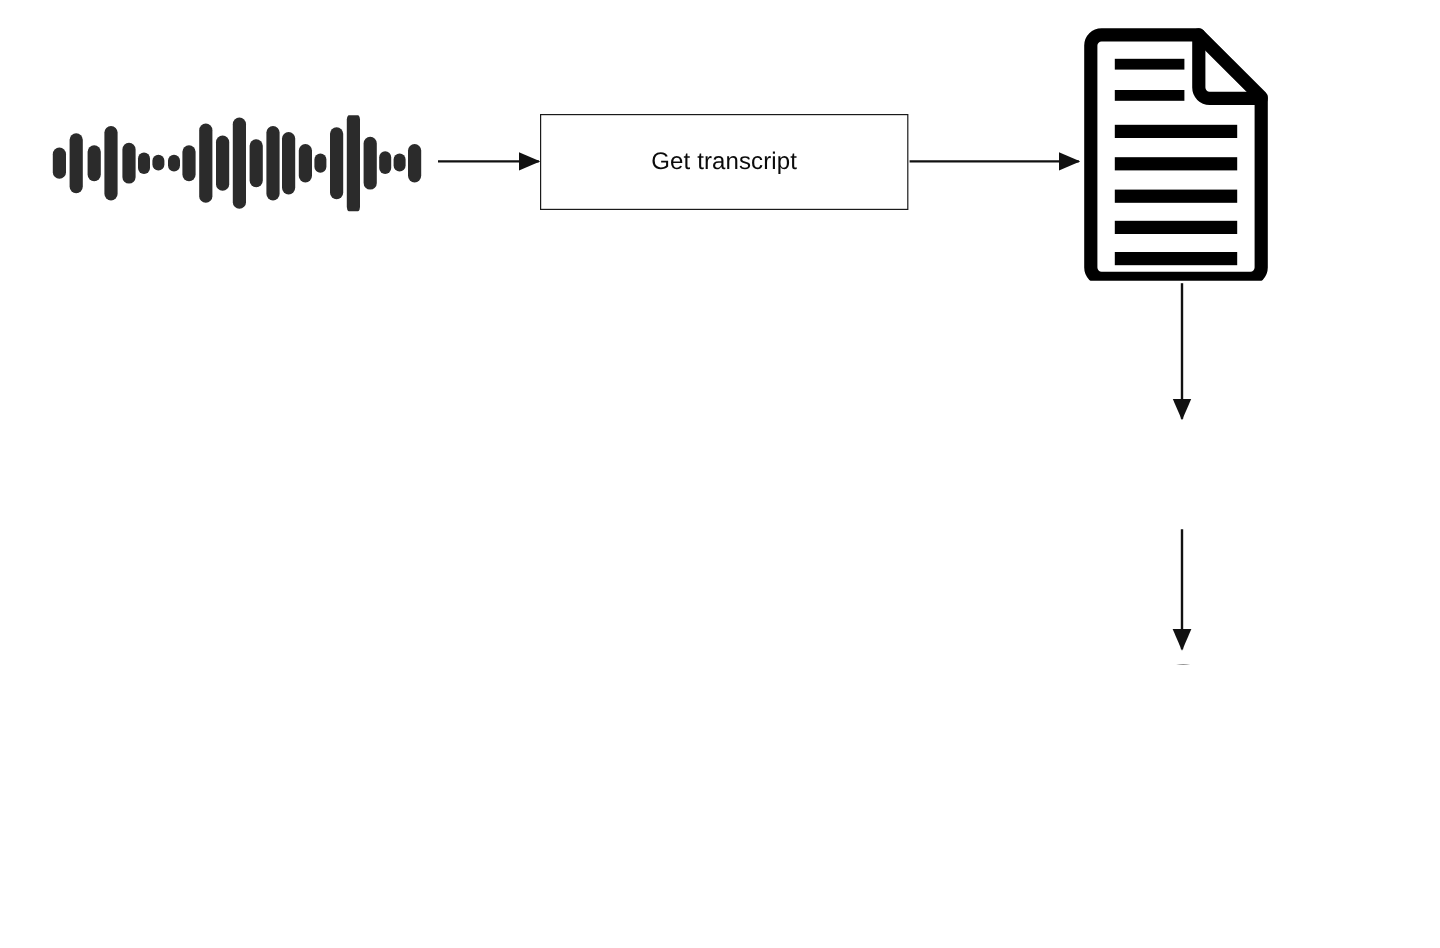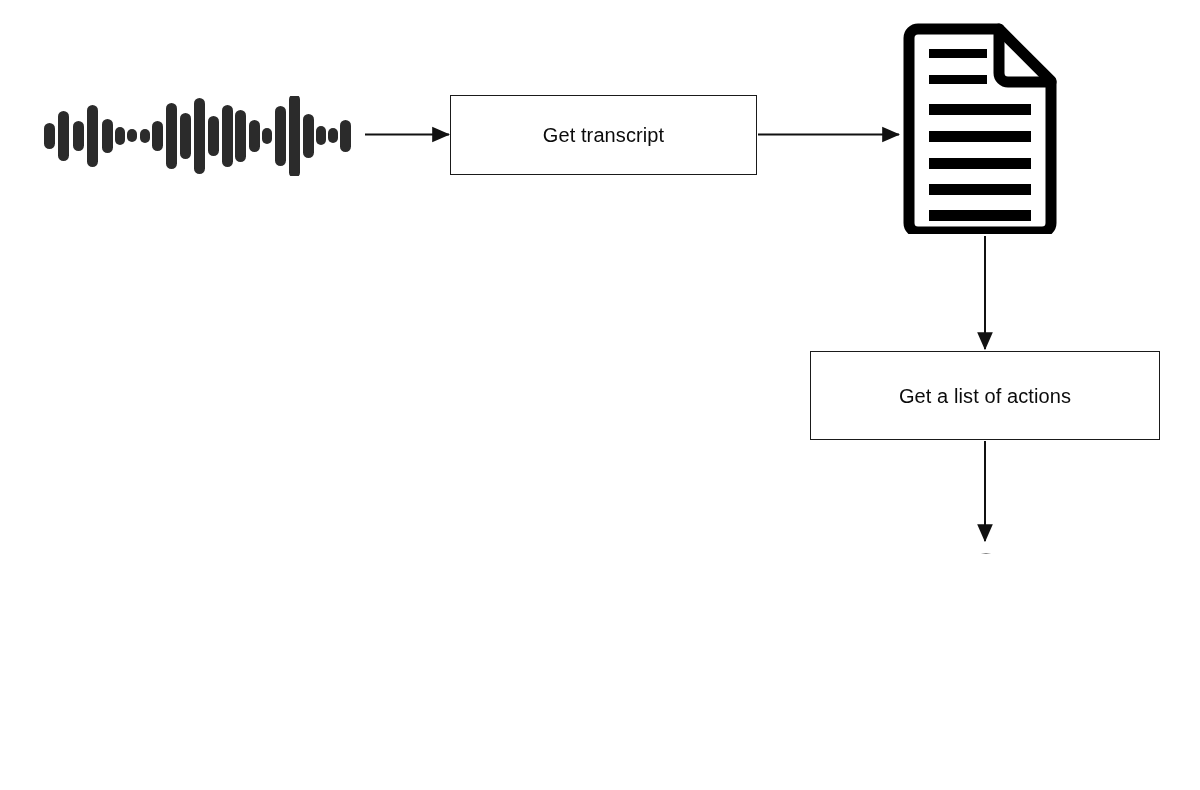--- a/index.html
+++ b/index.html
@@ -143,23 +143,20 @@
         <rect x="27" y="57" width="58" height="9"></rect>
         <rect x="27" y="86" width="102" height="11"></rect>
         <rect x="27" y="113" width="102" height="11"></rect>
         <rect x="27" y="140" width="102" height="11"></rect>
         <rect x="27" y="166" width="102" height="11"></rect>
         <rect x="27" y="192" width="102" height="11"></rect>
       </g>
     </svg>
   </div>
 
-  <div class="node-box" id="box-get-actions">
-    <span class="node-label">Get a list of actions</span>
-  </div>
 
   <div class="icon-wrap" id="clipboard-icon">
     <svg width="182" height="212" viewBox="0 0 182 212" xmlns="http://www.w3.org/2000/svg">
 
       <rect x="11" y="38" width="160" height="166" rx="15" ry="15" fill="#ffffff" stroke="#000000" stroke-width="13"></rect>
 
       <rect x="48" y="20" width="86" height="33" rx="11" ry="11" fill="#ffffff" stroke="#000000" stroke-width="13"></rect>
 
       <path d="M73 26 a18 18 0 0 1 36 0" fill="none" stroke="#000000" stroke-width="13" stroke-linecap="round"></path>
 

